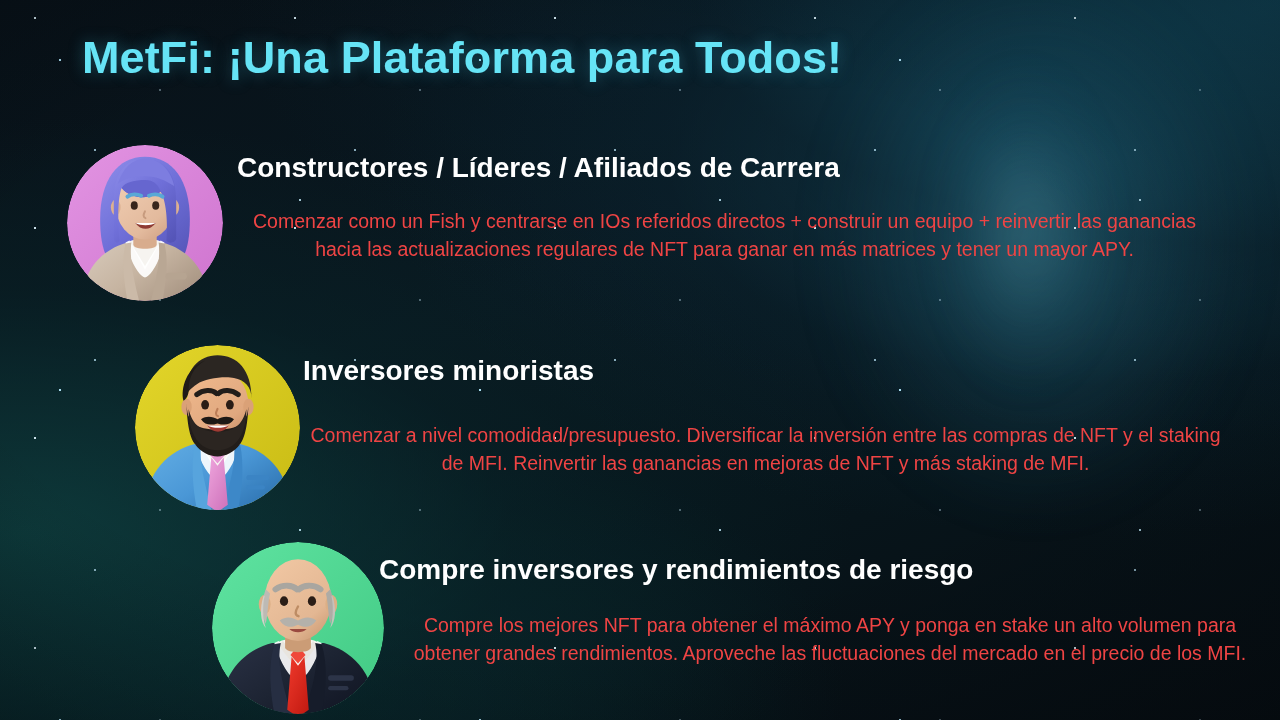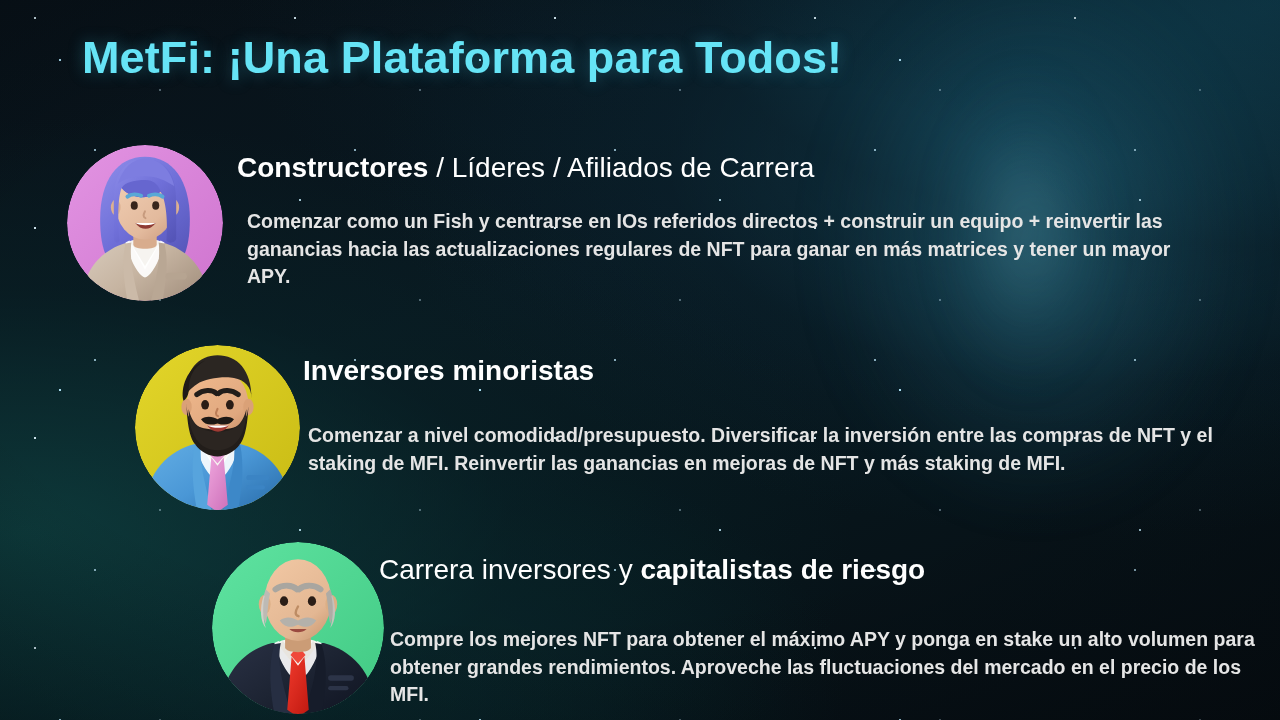--- a/index.html
+++ b/index.html
@@ -11,20 +11,21 @@
   body {
     font-family: "Liberation Sans", sans-serif;
   }
 
   .slide {
     position: relative;
     width: 1280px;
     height: 720px;
     overflow: hidden;
     background-color: #070d12;
+    text-align: center;
   }
 
   
   .bg-base {
     position: absolute;
     inset: 0;
     background:
       radial-gradient(120% 90% at 100% 0%,   rgba(18,72,92,0.95) 0%, rgba(10,32,44,0.55) 38%, rgba(6,14,19,0) 68%),
       radial-gradient(75% 70% at 86% 22%,    rgba(32,110,135,0.55) 0%, rgba(12,44,60,0.25) 45%, rgba(6,14,19,0) 75%),
       radial-gradient(90% 80% at 2% 74%,     rgba(14,62,62,0.85) 0%, rgba(8,36,40,0.45) 42%, rgba(6,14,19,0) 72%),
@@ -120,37 +121,37 @@
   .av-2 { left: 135px; top: 13px; width: 165px; height: 165px; }
   .av-3 { left: 212px; top: 16px; width: 172px; height: 172px; }
 
   .heading {
     position: absolute;
     color: #ffffff;
     font-size: 28px;
     line-height: 1.15;
     white-space: nowrap;
   }
-  .heading .reg { font-weight: 400; }
+  .heading .reg { font-weight: 700; }
   .heading .bold { font-weight: 700; }
 
   .h-1 { left: 237px; top: 24px; }
   .h-2 { left: 303px; top: 23px; }
   .h-3 { left: 379px; top: 28px; }
 
   .body {
     position: absolute;
-    color: #e5e5e5;
+    color: #ef4444;
     font-size: 19.5px;
     line-height: 1.42;
-    font-weight: 700;
+    font-weight: 400;
   }
   .b-1 { left: 247px; top: 80px; width: 955px; }
   .b-2 { left: 308px; top: 90px; width: 915px; }
-  .b-3 { left: 390px; top: 100px; width: 880px; }
+  .b-3 { left: 390px; top: 86px; width: 880px; }
 
   
   .av-svg { display: block; width: 100%; height: 100%; }
 </style>
 </head>
 <body>
 
 <div class="slide">
 
   <div class="bg-base"></div>
@@ -387,19 +388,19 @@
           <path d="M80 60 C77 65 77 68 80.5 69" stroke="#bd8c64" stroke-width="2.2" fill="none" stroke-linecap="round"></path>
 
           <path d="M63 73 C70 68 76 71 80 73 C84 71 90 68 97 73 C92 80 86 80 80 77 C74 80 68 80 63 73 Z" fill="#b4b1ab"></path>
 
           <path d="M72 81 C76 85 84 85 88 81 Z" fill="#9a4a40"></path>
         </g>
       </svg>
     </div>
 
     <div class="heading h-3">
-      <span class="reg">Carrera inversores y </span><span class="bold">capitalistas de riesgo</span>
+      <span class="reg">Compre inversores y </span><span class="bold">rendimientos de riesgo</span>
     </div>
 
     <div class="body b-3">Compre los mejores NFT para obtener el máximo APY y ponga en stake un alto volumen para obtener grandes rendimientos. Aproveche las fluctuaciones del mercado en el precio de los MFI.</div>
   </div>
 
 </div>
 
 </body></html>

